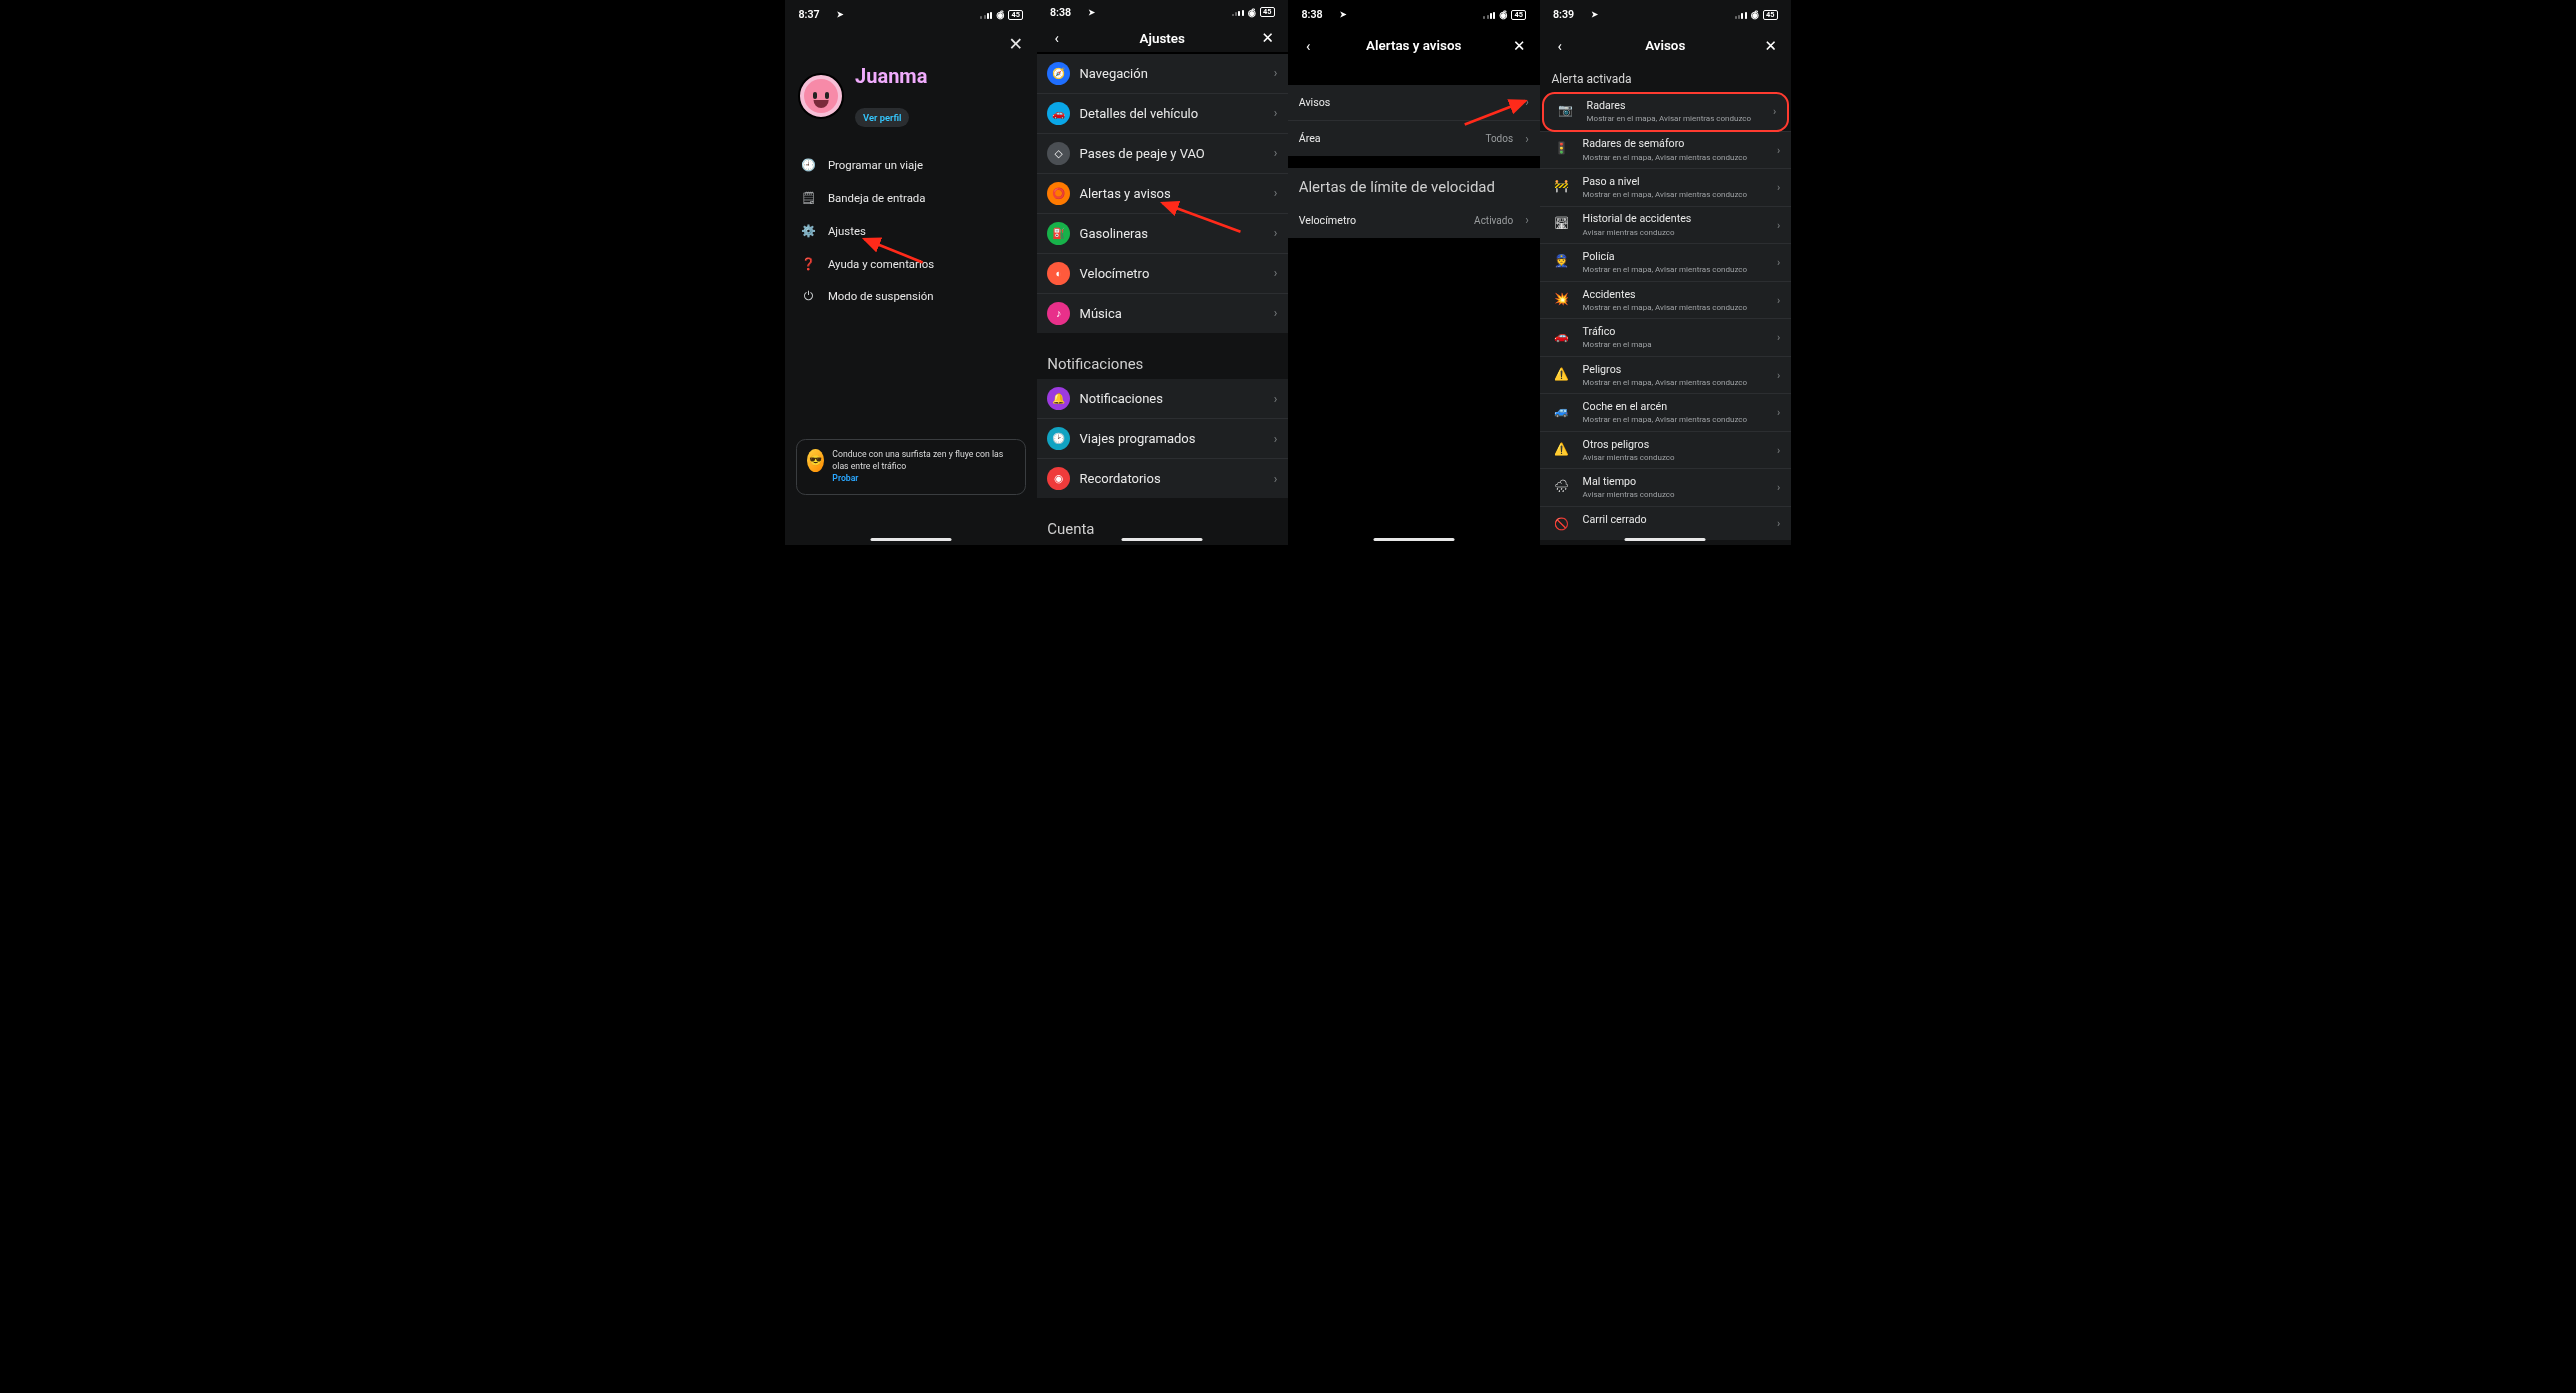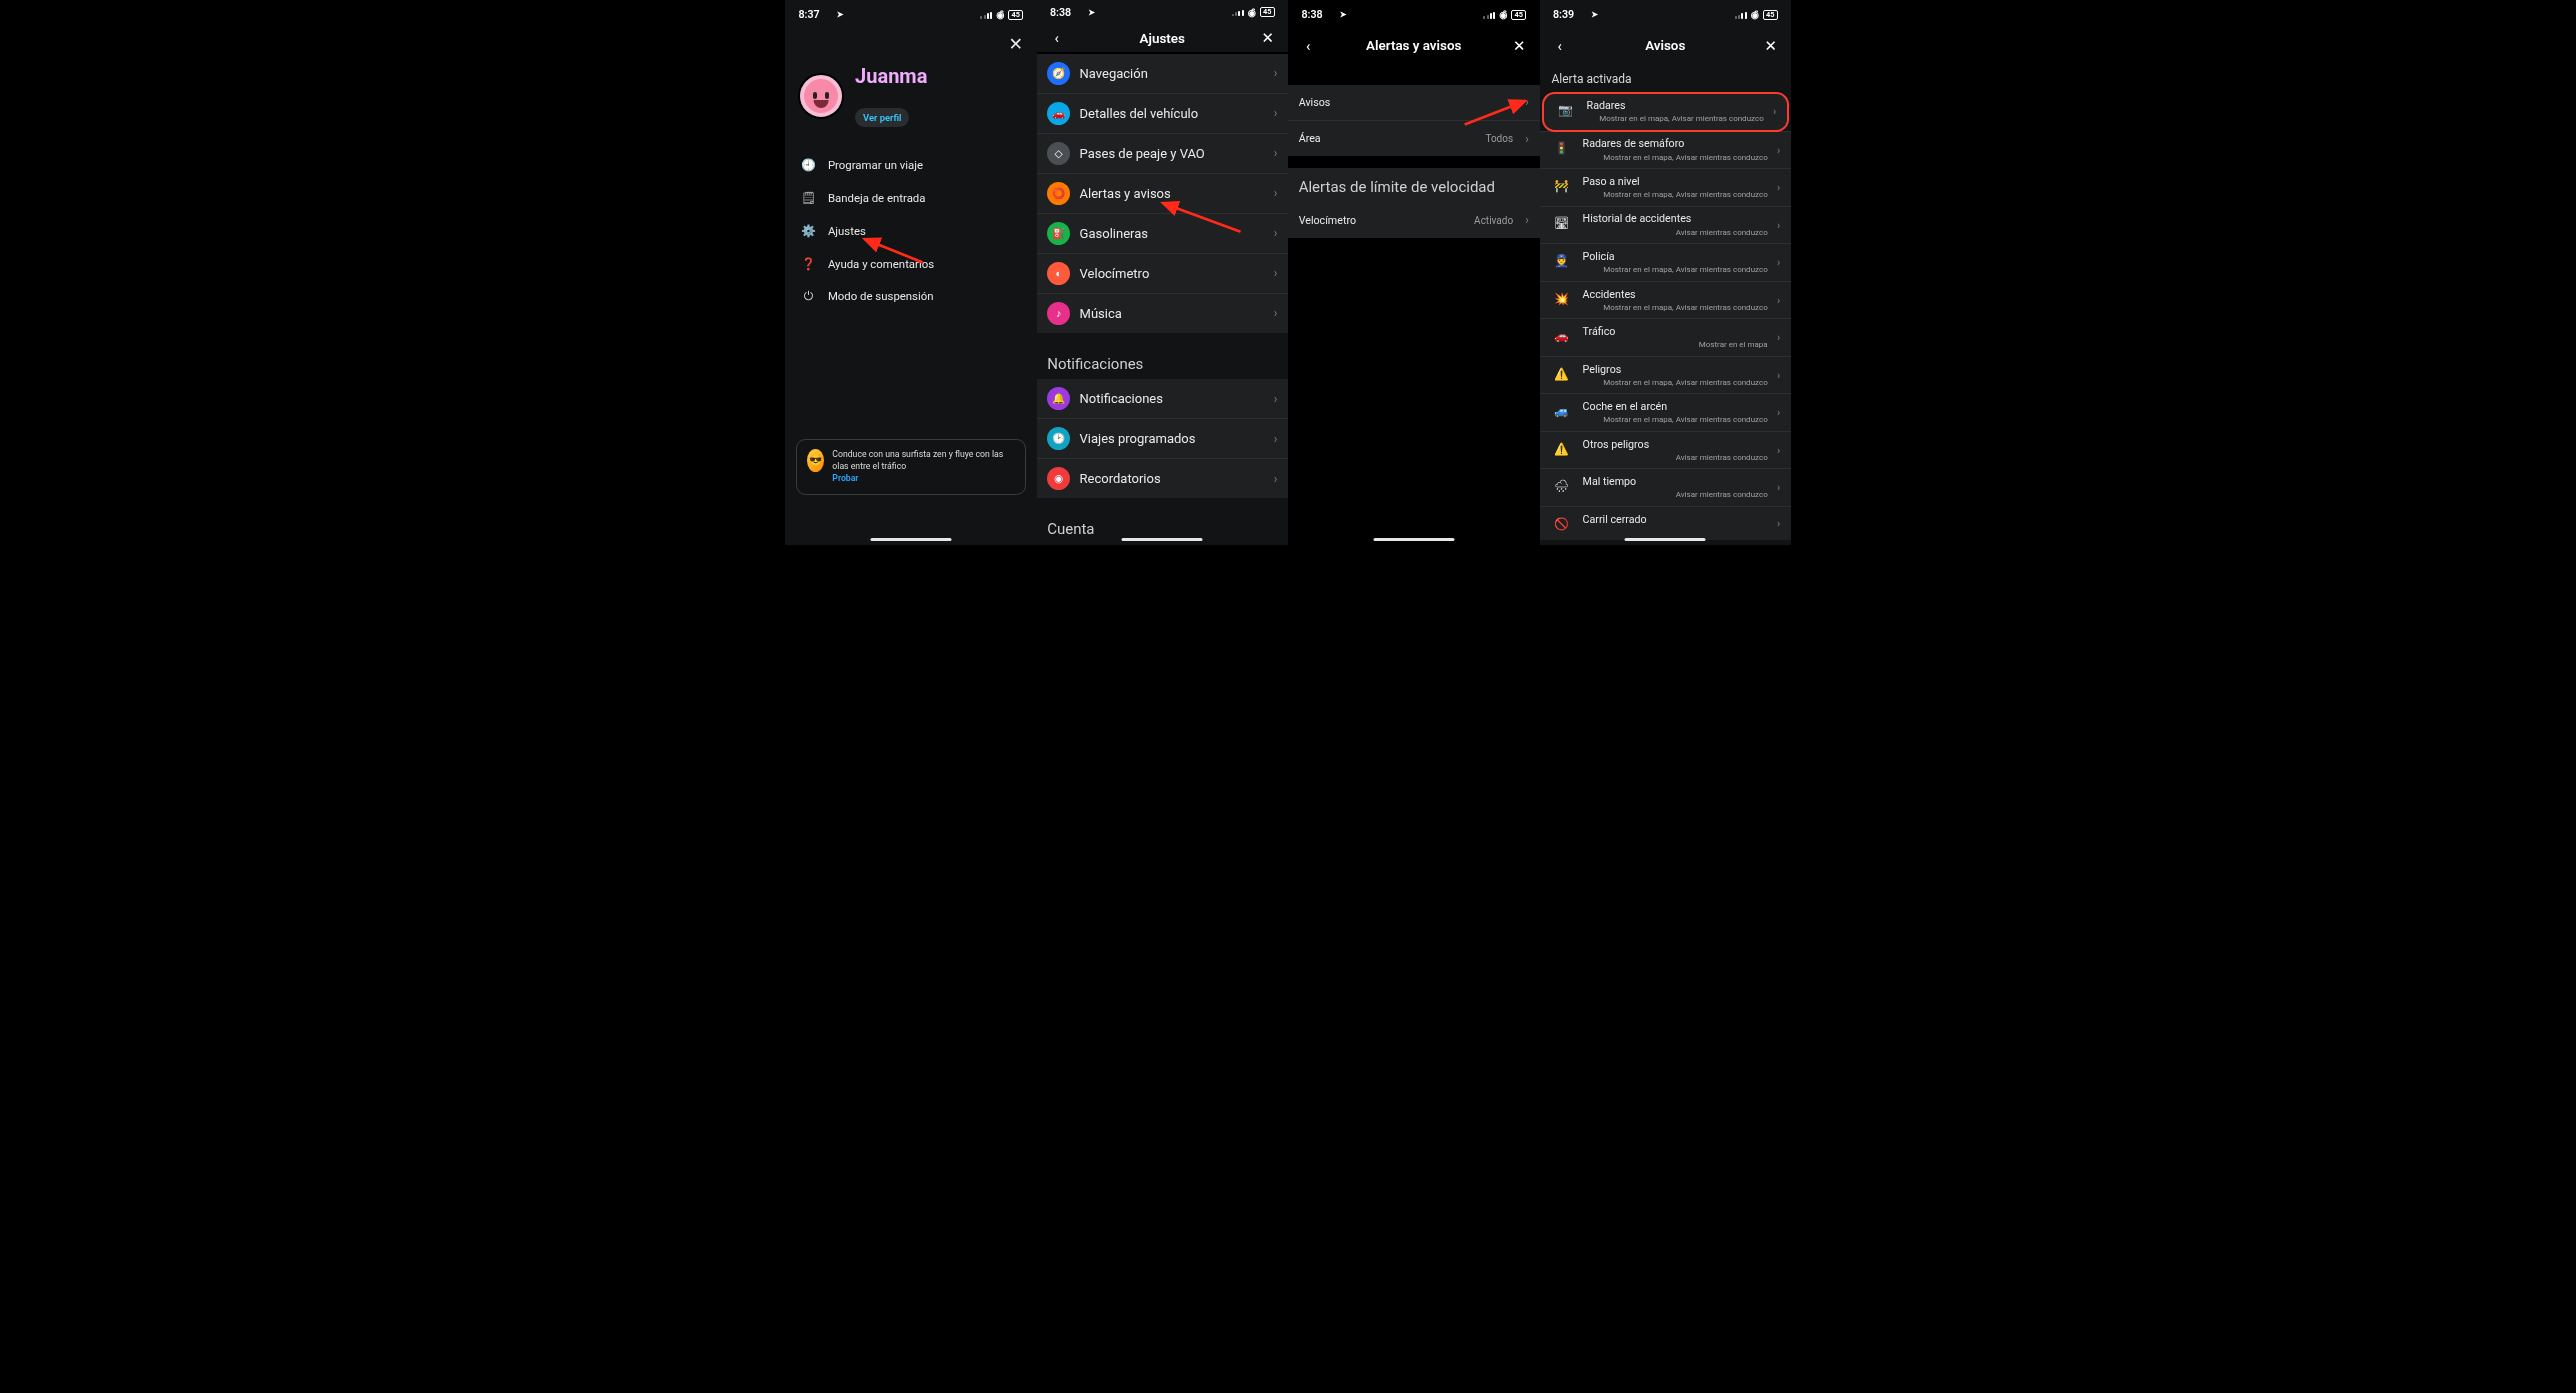--- a/index.html
+++ b/index.html
@@ -51,21 +51,21 @@
   .plain .row { padding:10.7px; }
   .plain .row .lbl{ font-size:10.7px;}
   .blackgap{height:12px;background:#000;}
   
   .p4 .section-title{ padding:10.7px 12px 6.7px; font-size:12px; color:#d8d8d8; background:#121314;}
   .av { display:flex; align-items:flex-start; gap:9.4px; padding:6.7px 10.7px; border-top:0.7px solid #2c2e31; background:#1e2022; }
   .av:first-child{border-top:none;}
   .av .badge{ width:23px; height:20px; border-radius:4px; display:flex; align-items:center; justify-content:center; font-size:12px; flex-shrink:0;}
   .av .txt{ flex:1;}
   .av .ttl{ font-size:10.7px; color:#eaeaea; line-height:1.2;}
-  .av .sub{ font-size:8px; color:#9fa2a5; margin-top:1.3px;text-align:right;}
+  .av .sub{ font-size:8px; color:#9fa2a5; margin-top:1.3px;}
   .av .chev{ color:#7d8083; font-size:10.7px; align-self:center;}
   .highlight { outline:2px solid #ff3b30; border-radius:10.7px; margin:0.7px 4px; background:#1e2022; border-top:none!important;}
   
   .arrow { position:absolute; pointer-events:none; }
   .arrow svg{ display:block; }
   
   .bars { display:inline-flex; gap:1.3px; align-items:flex-end; height:8px;}
   .bars span{ width:2px; background:#fff; display:block; border-radius:0.7px;}
   .bars span:nth-child(1){height:2.7px;background:#666;} .bars span:nth-child(2){height:4px;background:#666;} .bars span:nth-child(3){height:5.4px;} .bars span:nth-child(4){height:6.7px;}
 </style>

